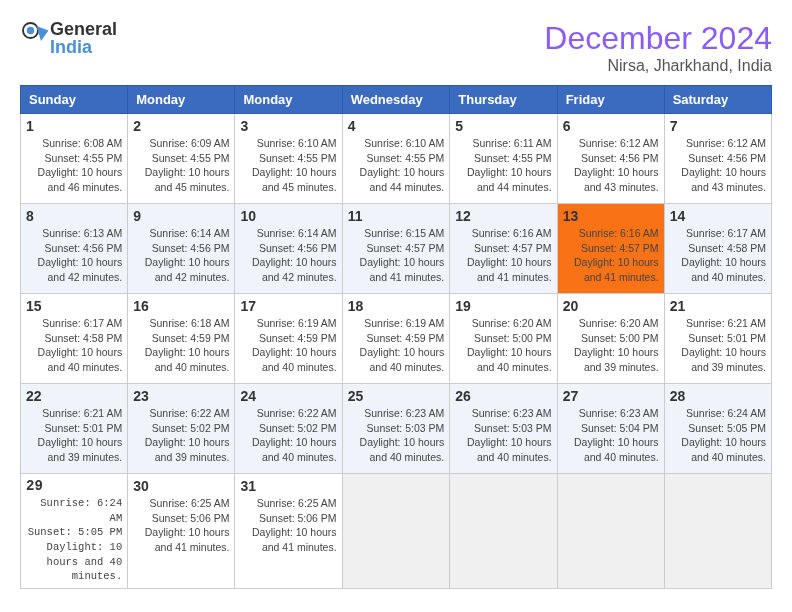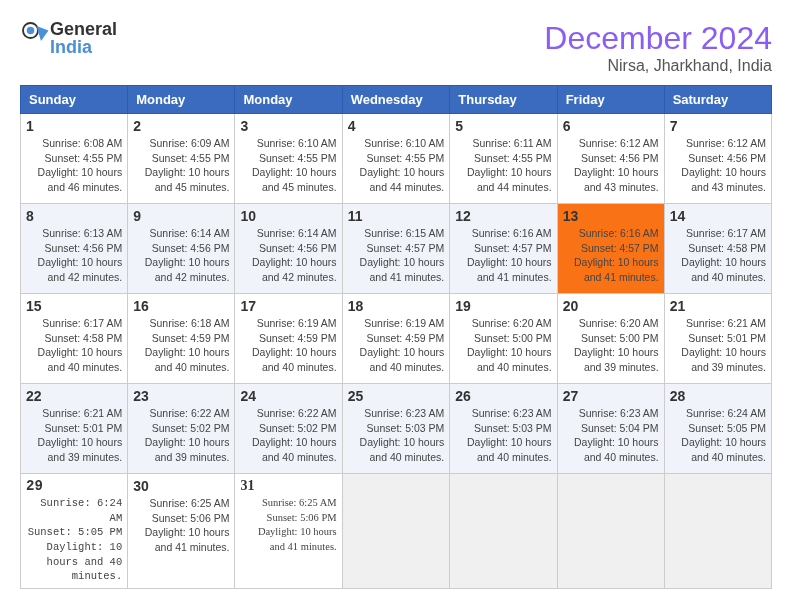--- a/index.html
+++ b/index.html
@@ -359,21 +359,21 @@
         </div>
       </td>
         <td style="background: rgb(255, 255, 255);">
         <span class="day-number">30</span>
         <div class="day-info">
           Sunrise: 6:25 AM<br>
           Sunset: 5:06 PM<br>
           Daylight: 10 hours and 41 minutes.
         </div>
       </td>
-        <td style="background: rgb(255, 255, 255); font-family: Liberation Serif, serif;">
+        <td style="background: rgb(255, 255, 255);">
         <span class="day-number">31</span>
         <div class="day-info">
           Sunrise: 6:25 AM<br>
           Sunset: 5:06 PM<br>
           Daylight: 10 hours and 41 minutes.
         </div>
       </td>
         <td class="empty" style="background: rgb(240, 240, 240);"></td>
         <td class="empty" style="background: rgb(240, 240, 240);"></td>
         <td class="empty" style="background: rgb(240, 240, 240);"></td>

